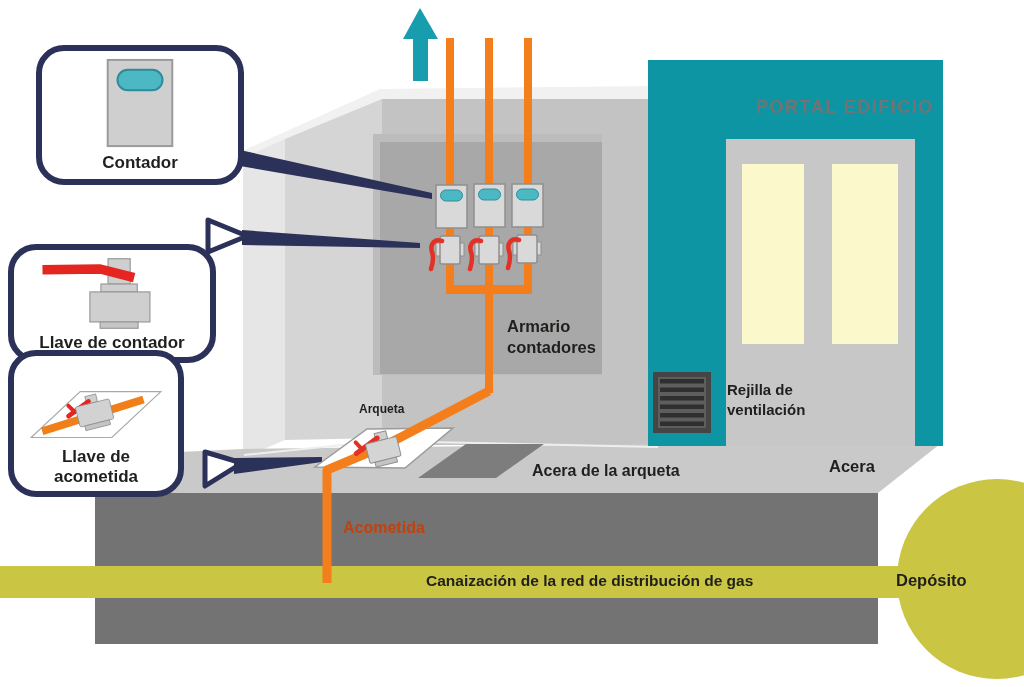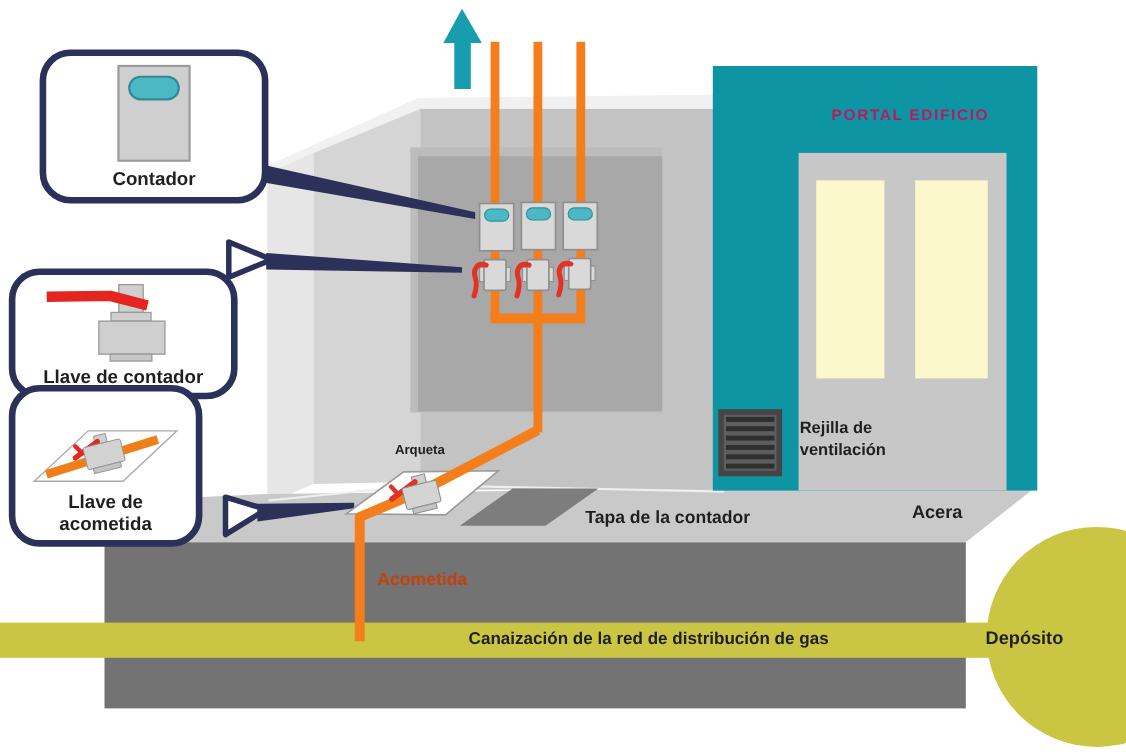--- a/index.html
+++ b/index.html
@@ -5,21 +5,21 @@
   html,body{margin:0;padding:0;background:#ffffff;}
   .stage{
     position:relative;width:1024px;height:687px;overflow:hidden;
     font-family:"Liberation Sans", sans-serif;background:#ffffff;
   }
   .scene{position:absolute;left:0;top:0;}
   .lbl{
     position:absolute;font-weight:bold;color:#1f1f1d;
     white-space:pre-line;line-height:1.25;
   }
-  .lbl-portal{left:756px;top:96px;font-size:14px;letter-spacing:1.5px;color:#be185d;}
+  .lbl-portal{left:756px;top:96px;font-size:18px;letter-spacing:1.5px;color:#737373;}
   .lbl-armario{left:507px;top:316px;font-size:16.5px;line-height:21px;}
   .lbl-arqueta{left:359px;top:402px;font-size:12px;}
   .lbl-tapa{left:532px;top:461px;font-size:16px;}
   .lbl-rejilla{left:727px;top:380px;font-size:15px;line-height:20px;}
   .lbl-acera{left:829px;top:456px;font-size:16.5px;}
   .lbl-acometida{left:343px;top:518px;font-size:16px;color:#c2410c;}
   .lbl-canalizacion{left:426px;top:571px;font-size:15.5px;}
   .lbl-deposito{left:896px;top:570px;font-size:16.5px;}
   .callout{
     position:absolute;background:#ffffff;border:6px solid #2b3158;border-radius:28px;
@@ -126,22 +126,24 @@
       <path d="M -25,-13 l 5,9" stroke="#e33125" stroke-width="4" stroke-linecap="round"></path>
       <path d="M -3,-12 L -27,-2" stroke="#e33125" stroke-width="5" stroke-linecap="round"></path>
       <rect x="-16" y="-9" width="32" height="20" rx="2" fill="#d4d4d4" stroke="#909090" stroke-width="1"></rect>
       <rect x="-11" y="11" width="22" height="5" fill="#c4c4c4" stroke="#909090" stroke-width="1"></rect>
     </g>
 
     <polygon points="420,8 403,39 413,39 413,81 428,81 428,39 438,39" fill="#189dae"></polygon>
   </svg>
 
   <div class="lbl lbl-portal">PORTAL EDIFICIO</div>
+  <div class="lbl lbl-armario">Armario
+contadores</div>
   <div class="lbl lbl-arqueta">Arqueta</div>
-  <div class="lbl lbl-tapa">Tapa de la contador</div>
+  <div class="lbl lbl-tapa">Acera de la arqueta</div>
   <div class="lbl lbl-rejilla">Rejilla de
 ventilación</div>
   <div class="lbl lbl-acera">Acera</div>
   <div class="lbl lbl-acometida">Acometida</div>
   <div class="lbl lbl-canalizacion">Canaización de la red de distribución de gas</div>
   <div class="lbl lbl-deposito">Depósito</div>
 
   <div class="callout co1">
     <svg class="co-icon" width="196" height="94" viewBox="0 0 200 96">
       <rect x="67" y="3" width="66" height="88" fill="#cfcfcf" stroke="#9a9a9a" stroke-width="2"></rect>

